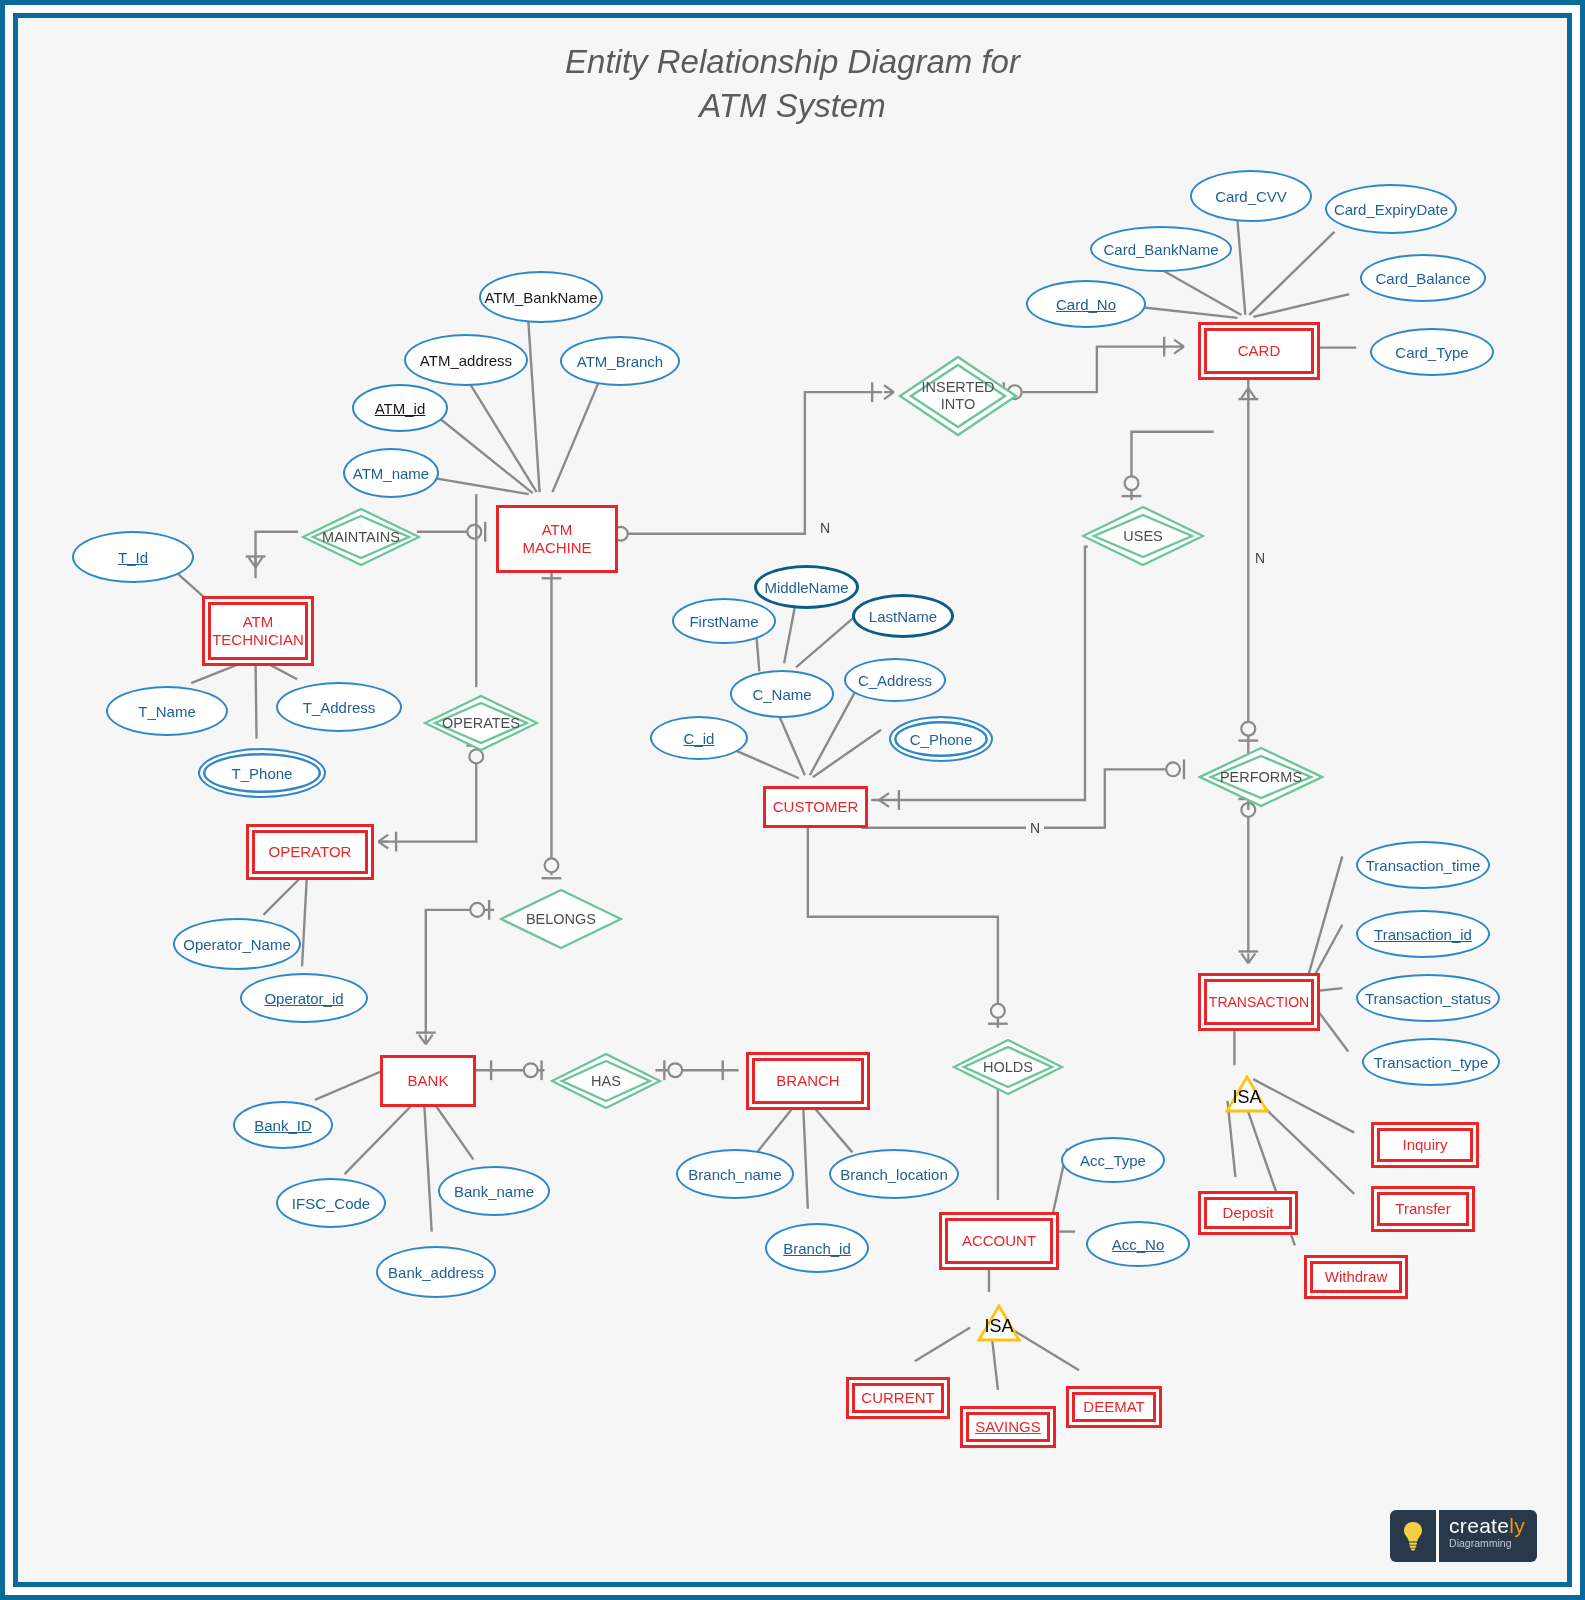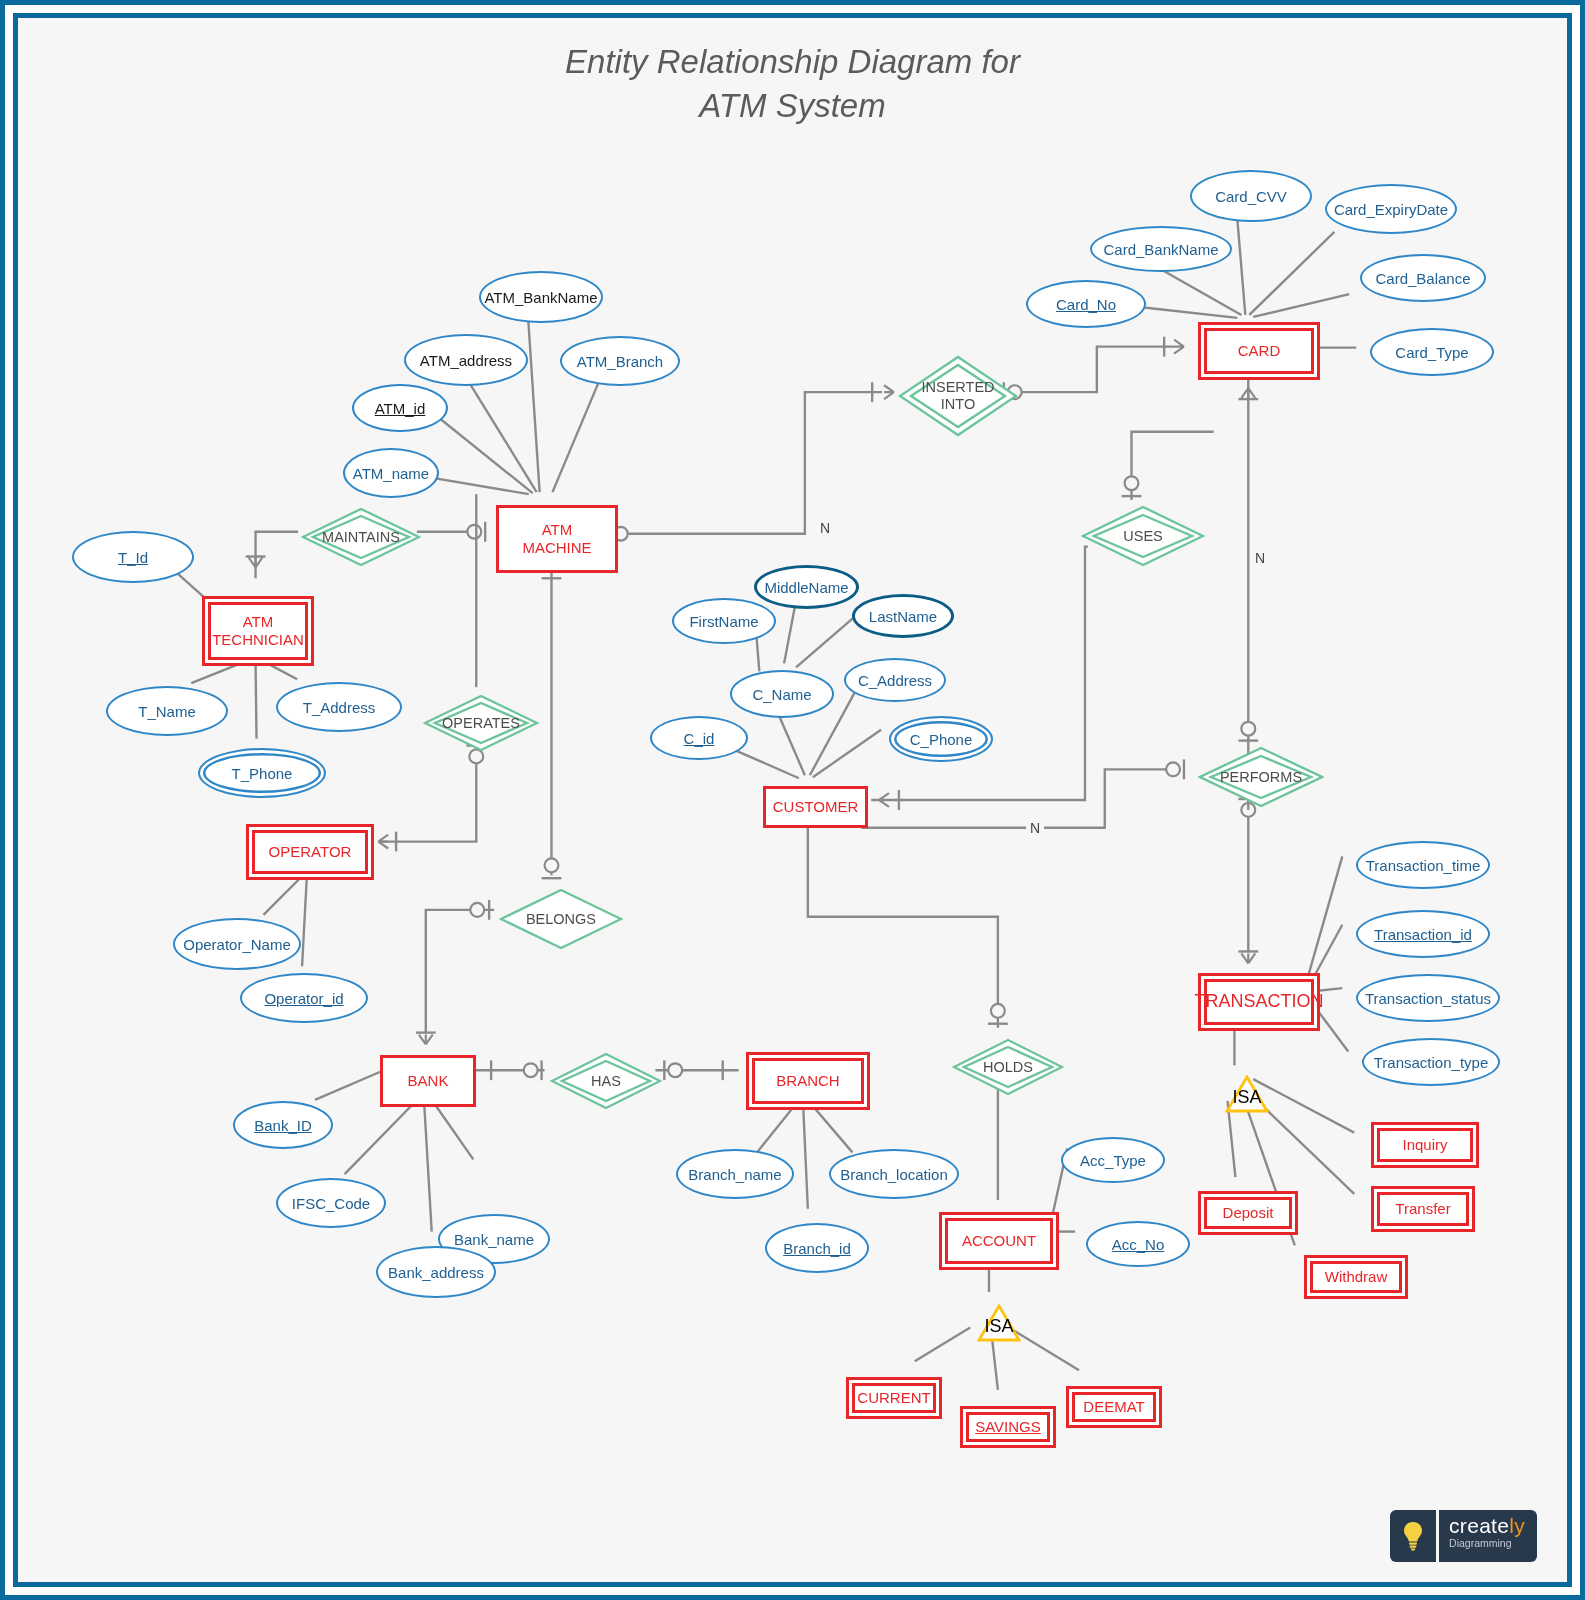--- a/index.html
+++ b/index.html
@@ -32,21 +32,21 @@
     position:absolute;background:#ffffff;border:3px solid #e8262a;
     color:#e8262a;display:flex;align-items:center;justify-content:center;
     text-align:center;font-size:15px;line-height:1.2;box-sizing:border-box;
     white-space:pre-line;
   }
   .entity.weak{
     border:3px solid #e8262a;
     box-shadow:inset 0 0 0 3px #ffffff, inset 0 0 0 6px #e8262a;
     padding:6px;
   }
-  .entity.small{font-size:18px;}
+  .entity.small{font-size:14px;}
 
   
   .attr{
     position:absolute;background:#ffffff;border:2.5px solid #2f87c8;
     border-radius:50%;display:flex;align-items:center;justify-content:center;
     text-align:center;font-size:15px;color:#1f5f91;box-sizing:border-box;
   }
   .attr.key > span{text-decoration:underline;}
   .attr.dark{border-color:#0c5d86;border-width:3.5px;}
   .attr.multi{
@@ -367,21 +367,21 @@
 MACHINE</div>
       <div class="entity weak" style="left:184px;top:578px;width:112px;height:70px;">ATM
 TECHNICIAN</div>
       <div class="entity weak" style="left:228px;top:806px;width:128px;height:56px;">OPERATOR</div>
       <div class="entity" style="left:745px;top:768px;width:105px;height:42px;">CUSTOMER</div>
       <div class="entity weak" style="left:1180px;top:304px;width:122px;height:58px;text-align:center;">CARD</div>
       <div class="entity weak small" style="left:1180px;top:955px;width:122px;height:58px;">TRANSACTION</div>
       <div class="entity" style="left:362px;top:1037px;width:96px;height:52px;">BANK</div>
       <div class="entity weak" style="left:728px;top:1034px;width:124px;height:58px;">BRANCH</div>
       <div class="entity weak" style="left:921px;top:1194px;width:120px;height:58px;">ACCOUNT</div>
-      <div class="entity weak" style="left:828px;top:1359px;width:96px;height:42px;">CURRENT</div>
+      <div class="entity weak" style="left:828px;top:1359px;width:104px;height:42px;">CURRENT</div>
       <div class="entity weak" style="left:942px;top:1388px;width:96px;height:42px;text-decoration:underline;">SAVINGS</div>
       <div class="entity weak" style="left:1048px;top:1368px;width:96px;height:42px;">DEEMAT</div>
       <div class="entity weak" style="left:1353px;top:1104px;width:108px;height:46px;">Inquiry</div>
       <div class="entity weak" style="left:1353px;top:1168px;width:104px;height:46px;">Transfer</div>
       <div class="entity weak" style="left:1180px;top:1173px;width:100px;height:44px;">Deposit</div>
       <div class="entity weak" style="left:1286px;top:1237px;width:104px;height:44px;">Withdraw</div>
 
       <div class="attr black" style="left:461px;top:253px;width:124px;height:52px;">
           <span>ATM_BankName</span>
         </div>
@@ -417,21 +417,21 @@
       <div class="attr key" style="left:222px;top:955px;width:128px;height:50px;">
           <span>Operator_id</span>
         </div>
 
       <div class="attr key" style="left:215px;top:1083px;width:100px;height:48px;">
           <span>Bank_ID</span>
         </div>
       <div class="attr" style="left:258px;top:1160px;width:110px;height:50px;">
           <span>IFSC_Code</span>
         </div>
-      <div class="attr" style="left:420px;top:1196px;width:112px;height:50px;">
+      <div class="attr" style="left:420px;top:1148px;width:112px;height:50px;">
           <span>Bank_name</span>
         </div>
       <div class="attr" style="left:358px;top:1228px;width:120px;height:52px;">
           <span>Bank_address</span>
         </div>
 
       <div class="attr" style="left:658px;top:1131px;width:118px;height:50px;">
           <span>Branch_name</span>
         </div>
       <div class="attr" style="left:811px;top:1131px;width:130px;height:50px;">

